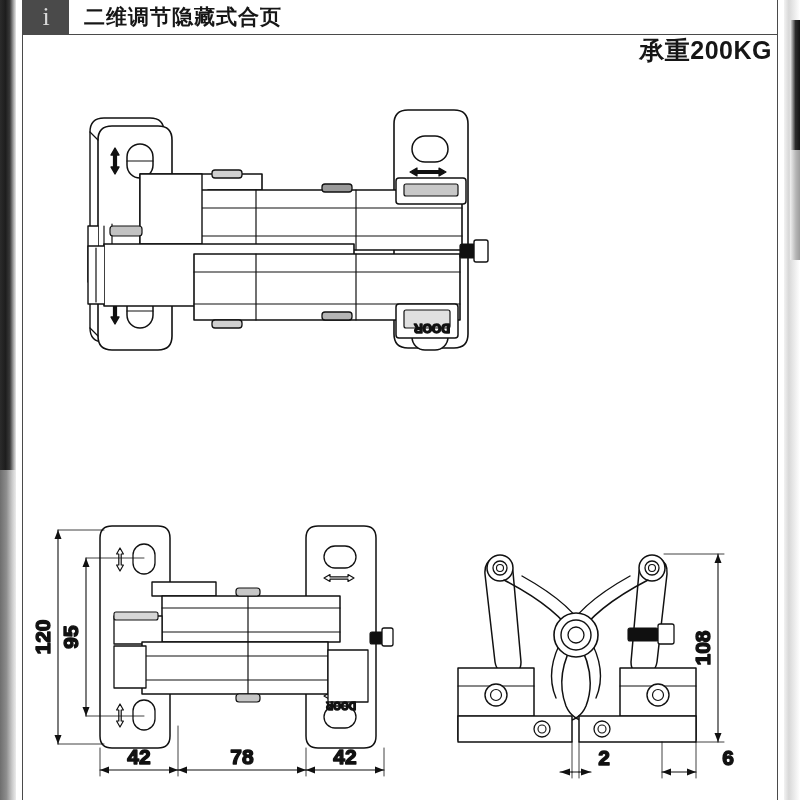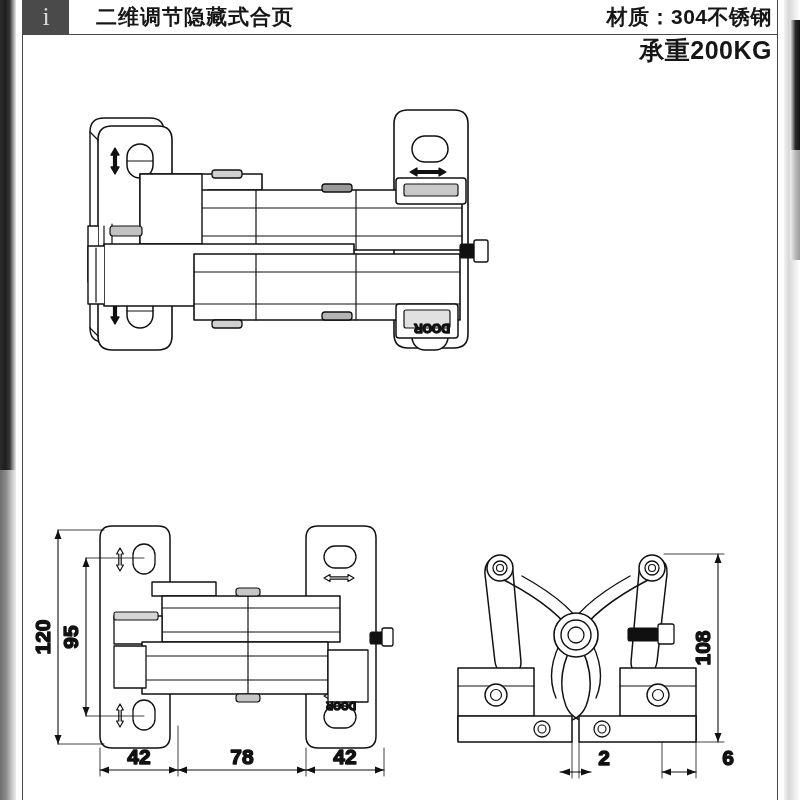--- a/index.html
+++ b/index.html
@@ -78,21 +78,21 @@
   }
   .header-rule {
     position: absolute;
     left: 23px; top: 34px;
     width: 755px; height: 0;
     border-top: 1.6px solid #4a4a4a;
     z-index: 3;
   }
   .hdr-title {
     position: absolute;
-    left: 96px; top: 3px;
+    left: 84px; top: 3px;
     font-size: 21px;
     font-weight: 700;
     color: #161616;
     letter-spacing: 1px;
     white-space: nowrap;
   }
   .hdr-material {
     position: absolute;
     right: 28px; top: 3px;
     font-size: 21px;
@@ -136,21 +136,20 @@
   <div class="edge-right-dark"></div>
   <div class="edge-right-grey"></div>
 
   <div class="sheet"></div>
 
   <div class="info-tab">
     <div class="glyph">i</div>
   </div>
   <div class="header-rule"></div>
   <div class="hdr-title">二维调节隐藏式合页</div>
-  <div class="hdr-material">材质：304不锈钢</div>
   <div class="hdr-load">承重200KG</div>
 
   <div class="dwg" id="main-view">
     <svg width="460" height="320" viewBox="0 0 460 320" fill="none" stroke="#111111" stroke-width="1.6" stroke-linejoin="round" stroke-linecap="round">
 
       <g>
 
         <path d="M30 36 q0 -14 14 -14 h46 q14 0 14 14 v196 q0 14 -14 14 h-46 q-14 0 -14 -14 z" fill="#ffffff" stroke="#111111" stroke-width="1.4"></path>
 
         <path d="M38 44 q0 -14 14 -14 h46 q14 0 14 14 v196 q0 14 -14 14 h-46 q-14 0 -14 -14 z" fill="#ffffff" stroke="#111111" stroke-width="1.6"></path>

